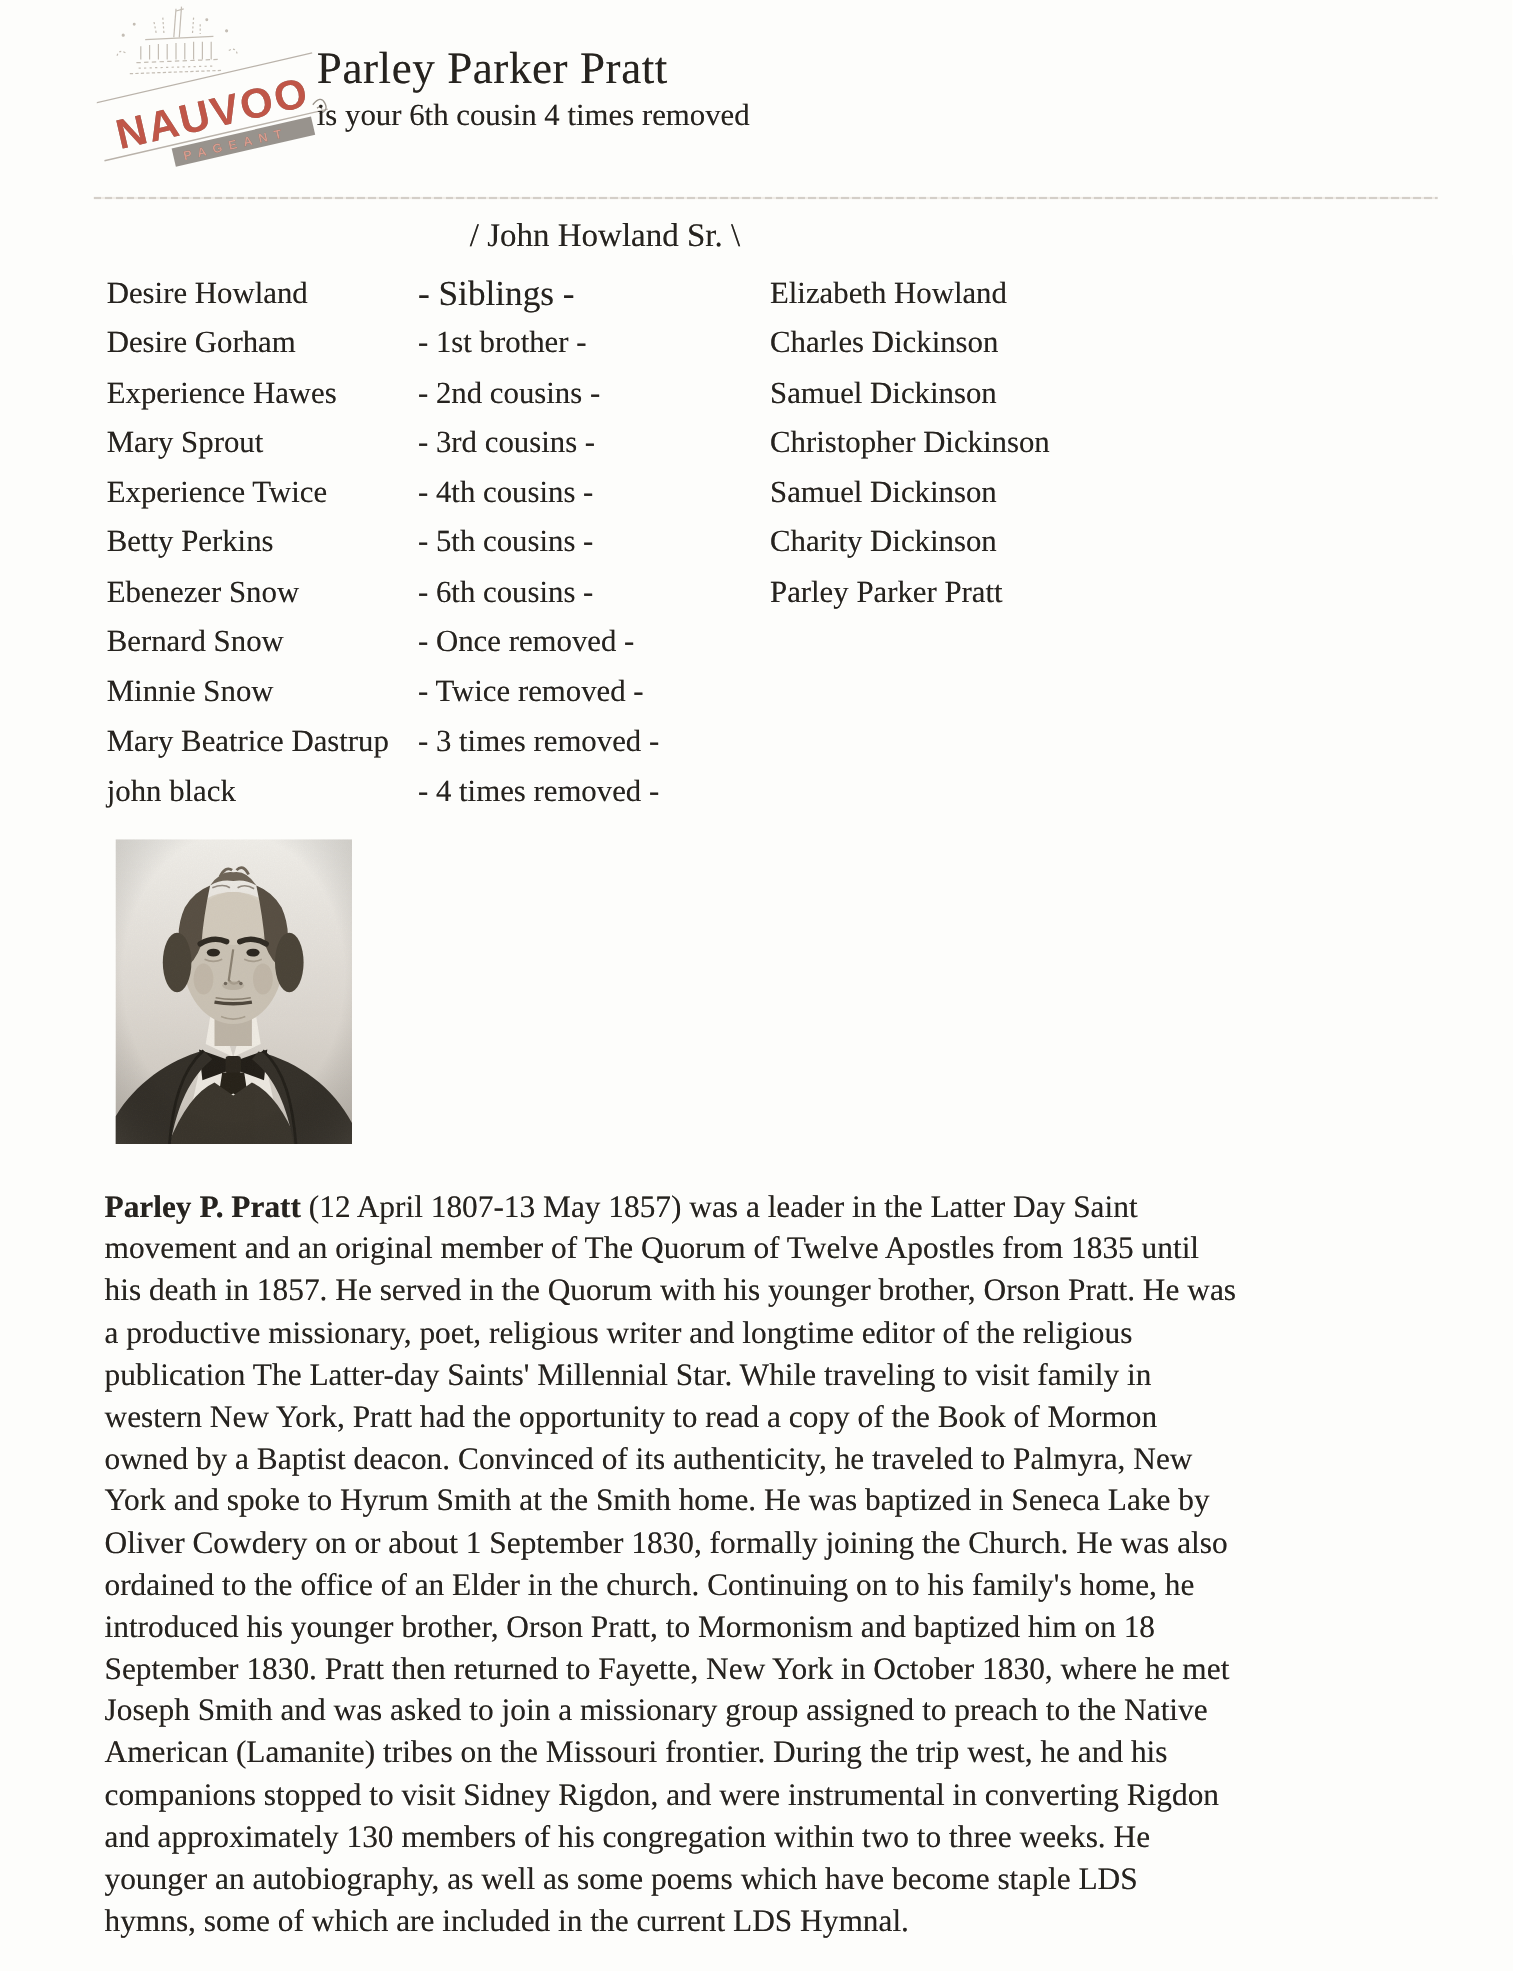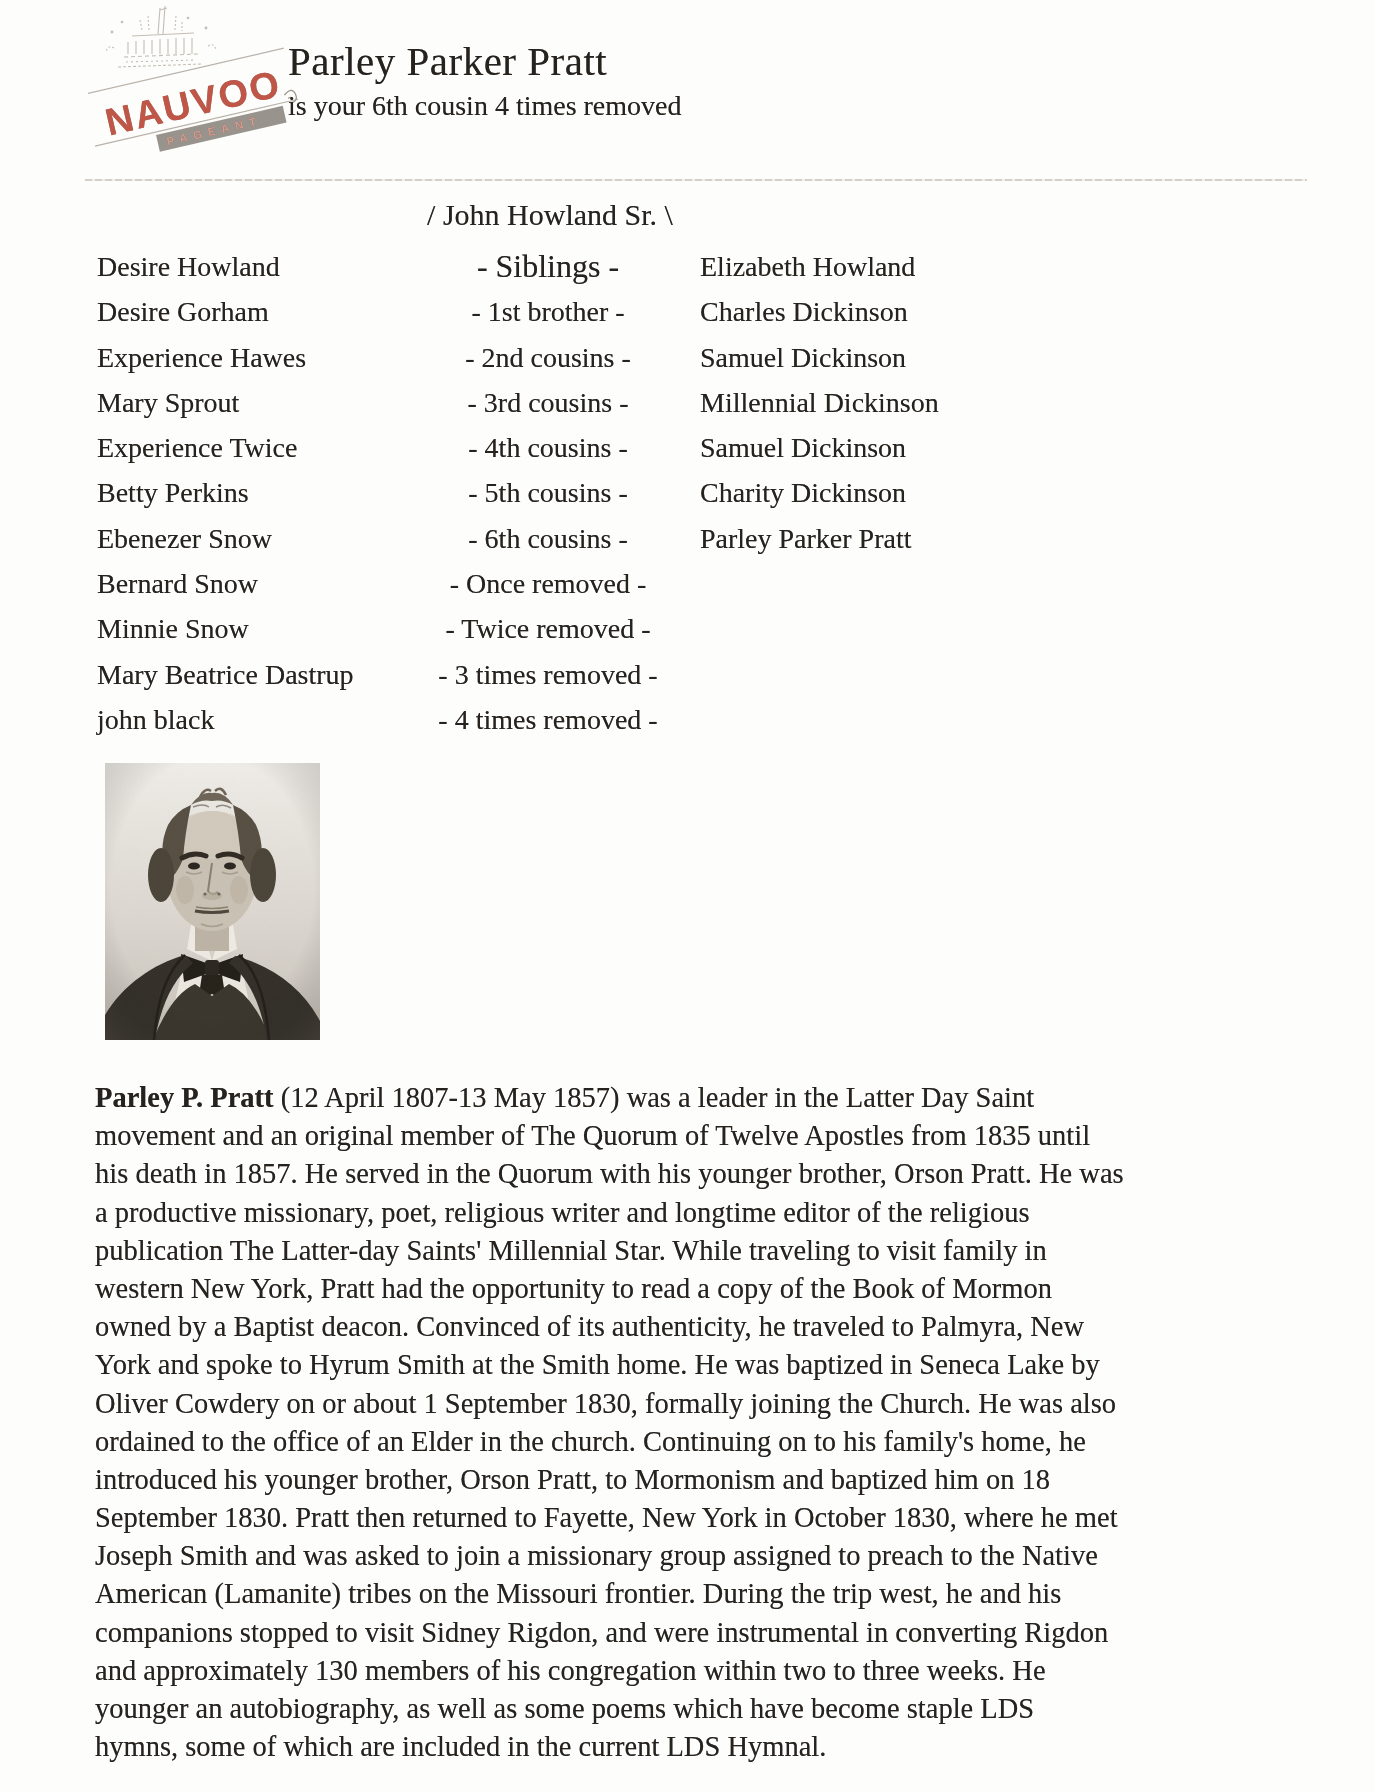--- a/index.html
+++ b/index.html
@@ -18,21 +18,21 @@
     position:absolute;left:85px;top:179px;width:1222px;height:2px;
     background:repeating-linear-gradient(90deg,#c6bfb7 0 7px,#ece7e0 7px 10px);
     opacity:.75;
   }
   .tree{position:absolute;left:0;top:198px;width:1255px;height:545px;}
   .tree-root{position:absolute;left:370px;top:0;width:360px;text-align:center;
     font-size:30px;white-space:nowrap;}
   .tree-rows{position:absolute;left:0;top:46px;width:1375px;}
   .tree-row{position:relative;height:45.3px;line-height:45.3px;}
   .col-left{position:absolute;left:97px;font-size:28px;white-space:nowrap;}
-  .col-rel{position:absolute;left:368px;width:360px;text-align:center;
+  .col-rel{position:absolute;left:380px;width:360px;
     font-size:28px;white-space:nowrap;}
   .col-rel.big{font-size:32px;}
   .col-right{position:absolute;left:700px;font-size:28px;white-space:nowrap;}
   .portrait{position:absolute;left:105px;top:763px;width:215px;height:277px;}
   .bio{position:absolute;left:95px;top:1044px;width:1090px;font-size:28.5px;margin-top:35px;}
   .bio-line{height:38.2px;line-height:38.2px;white-space:nowrap;}
   .bio-line b{font-weight:700;}
 </style>
 </head>
 <body>
@@ -91,21 +91,21 @@
           <span class="col-right">Charles Dickinson</span>
         </div>
         <div class="tree-row">
           <span class="col-left">Experience Hawes</span>
           <span class="col-rel">- 2nd cousins -</span>
           <span class="col-right">Samuel Dickinson</span>
         </div>
         <div class="tree-row">
           <span class="col-left">Mary Sprout</span>
           <span class="col-rel">- 3rd cousins -</span>
-          <span class="col-right">Millennial Dickinson</span>
+          <span class="col-right">Christopher Dickinson</span>
         </div>
         <div class="tree-row">
           <span class="col-left">Experience Twice</span>
           <span class="col-rel">- 4th cousins -</span>
           <span class="col-right">Samuel Dickinson</span>
         </div>
         <div class="tree-row">
           <span class="col-left">Betty Perkins</span>
           <span class="col-rel">- 5th cousins -</span>
           <span class="col-right">Charity Dickinson</span>

